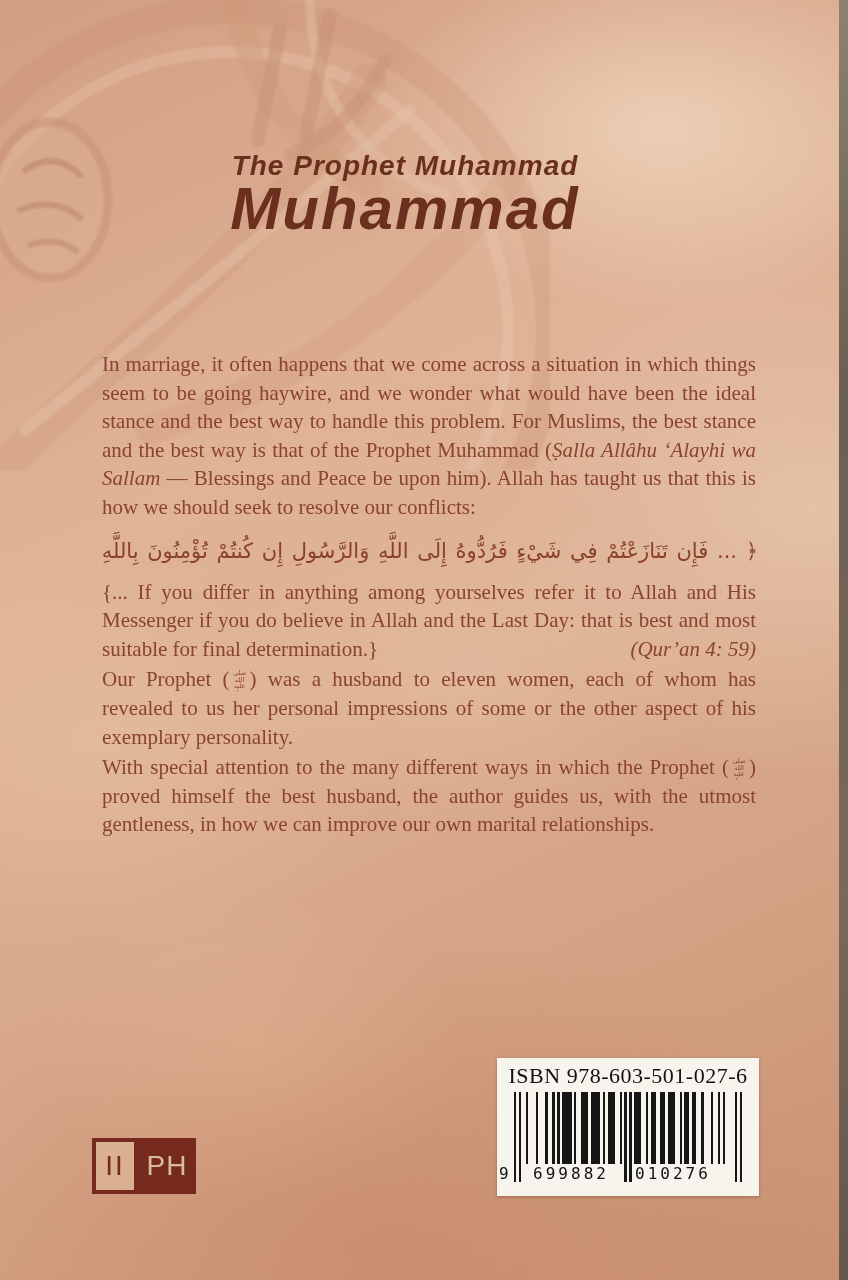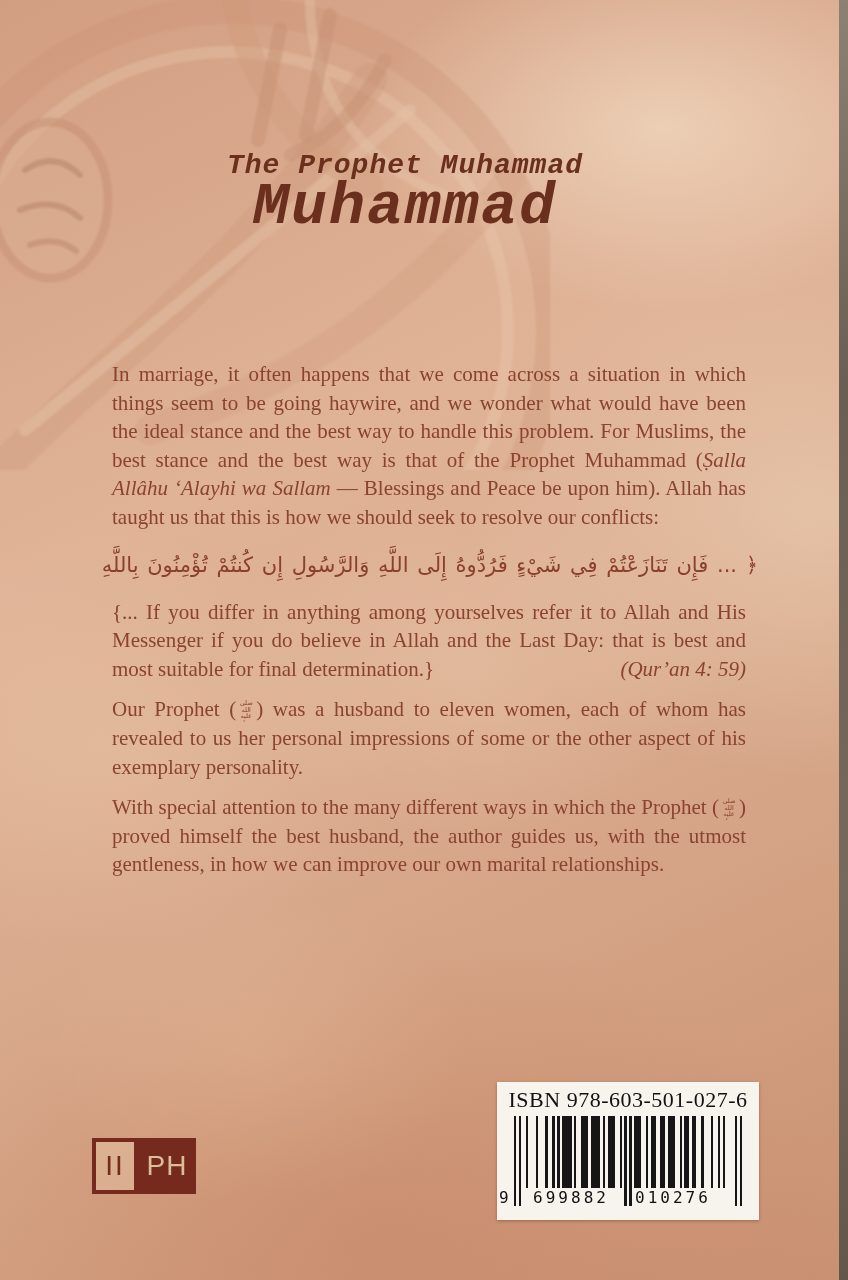--- a/index.html
+++ b/index.html
@@ -13,39 +13,39 @@
       radial-gradient(ellipse 360px 240px at 55% 52%, rgba(238,208,180,0.35), rgba(238,208,180,0) 70%),
       radial-gradient(ellipse 620px 420px at 45% 97%, rgba(193,122,90,0.38), rgba(193,122,90,0) 75%),
       radial-gradient(ellipse 300px 220px at 30% 82%, rgba(228,186,154,0.50), rgba(228,186,154,0) 70%),
       linear-gradient(155deg,#d29e82 0%,#e0b397 35%,#d9a98c 60%,#cf9b7c 85%,#c99172 100%);
     font-family:"Liberation Serif", serif;
   }
   .medallion{position:absolute;left:-70px;top:-90px;opacity:.55;filter:blur(1px);}
   .edge{position:absolute;right:0;top:0;width:9px;height:1280px;
     background:linear-gradient(180deg,#8c8173,#6b5e52 30%,#77695c 70%,#645749);}
   .title-block{position:absolute;left:70px;top:150px;width:670px;text-align:center;color:#6b2f1d;
-    font-family:Liberation Mono, monospace;font-style:italic;}
+    font-family:Liberation Sans, sans-serif;font-style:italic;}
   .t1{font-size:28px;font-weight:600;letter-spacing:1px;}
   .t2{font-size:46px;font-weight:600;margin-top:2px;letter-spacing:1px;}
   .t3{font-size:60px;font-weight:bold;margin-top:-8px;letter-spacing:2px;}
   .content{position:absolute;left:100px;top:348px;width:658px;color:#8a4330;
     font-size:21px;line-height:28.6px;text-align:justify;}
-  .body-p{margin:12px;}
+  .body-p{margin:2px;}
   .rel{position:relative;}
   .cite{position:absolute;right:0;bottom:0;font-style:italic;}
   .saw{display:inline-block;width:20px;height:22px;overflow:hidden;font-size:6.5px;line-height:6.5px;
     vertical-align:-6px;text-align:center;font-family:"DejaVu Sans", sans-serif;}
   .verse{direction:rtl;font-family:"DejaVu Sans", sans-serif;color:#8a402c;margin:8px 0 6px;}
   .verse-l1{font-size:21px;line-height:42px;white-space:nowrap;overflow:hidden;word-spacing:2px;text-align:right;}
   .verse-l2{direction:ltr;display:flex;justify-content:space-between;align-items:center;line-height:46px;}
   .verse-ref{direction:rtl;font-size:18px;}
   .verse-end{direction:rtl;font-size:21px;margin-right:110px;word-spacing:2px;}
   .ayah-badge{display:inline-flex;width:30px;height:30px;border:1.5px solid #8a402c;border-radius:50%;
     align-items:center;justify-content:center;font-size:13px;margin:0 7px;vertical-align:middle;box-sizing:border-box;}
-  .barcode-box{position:absolute;left:497px;top:1082px;width:262px;height:138px;background:#f7f4ee;
+  .barcode-box{position:absolute;left:497px;top:1058px;width:262px;height:138px;background:#f7f4ee;
     box-shadow:0 1px 3px rgba(60,30,10,.35);}
   .isbn{text-align:center;font-family:"Liberation Serif", serif;font-size:22px;color:#111;
     margin-top:5px;letter-spacing:.5px;}
   .bars{position:absolute;left:17px;top:34px;width:228px;height:95px;}
   .bc-bar{position:absolute;top:0;background:#161616;}
   .bc-digit{position:absolute;top:72px;font-family:"DejaVu Sans Mono", monospace;font-size:16px;
     letter-spacing:3px;color:#111;}
   .d0{left:-15px;letter-spacing:0;}
   .d1{left:8px;width:98px;text-align:center;}
   .d2{left:121px;width:98px;}

